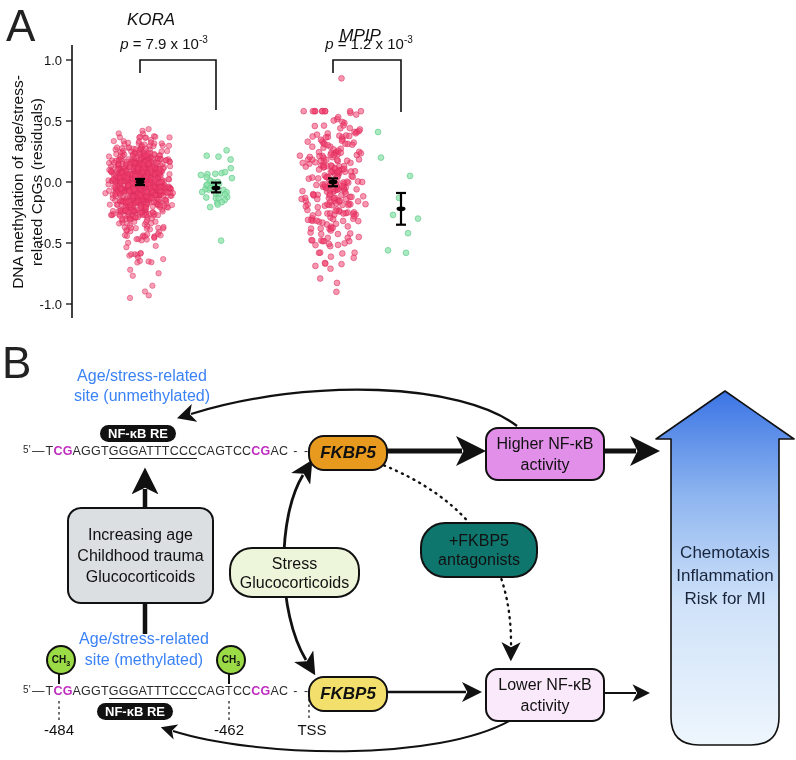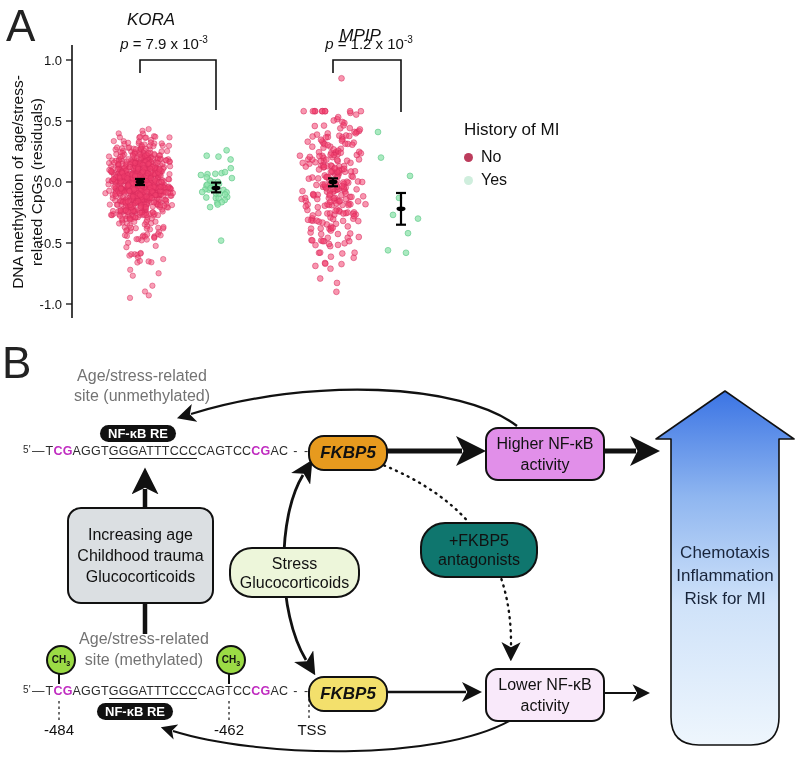--- a/index.html
+++ b/index.html
@@ -14,21 +14,21 @@
   .pval{position:absolute;transform:translateX(-50%);font-size:15px;color:#111;white-space:nowrap;}
   .pval sup{font-size:10px;}
   .legend{position:absolute;left:464px;top:120px;}
   .legend-title{font-size:17px;color:#111;margin-bottom:8px;}
   .legend-row{display:flex;align-items:center;gap:8px;margin-top:5px;font-size:16px;}
   .ldot{width:9px;height:9px;border-radius:50%;display:inline-block;}
   
   #svgB{position:absolute;left:0;top:0;pointer-events:none;}
   .bbox{position:absolute;border:2px solid #111;display:flex;flex-direction:column;
         align-items:center;justify-content:center;text-align:center;color:#111;background:#eee;z-index:3;}
-  .caption{position:absolute;text-align:center;font-size:16px;line-height:19.5px;color:#737373;z-index:3;}
+  .caption{position:absolute;text-align:center;font-size:16px;line-height:19.5px;color:#3b82f6;z-index:3;}
   .badge{position:absolute;background:#111;color:#fff;font-size:13px;font-weight:700;
          padding:1px 8px;border-radius:10px;z-index:4;white-space:nowrap;}
   .seq{position:absolute;font-size:12.5px;letter-spacing:0.2px;color:#2b2b2b;white-space:nowrap;z-index:3;}
   .seq .hl{color:var(--hl,#c02cc0);font-weight:700;}
   .seq .ul{border-bottom:1.5px solid #222;}
   .seq .seq5{font-size:10px;vertical-align:2px;}
   .seq .seqdash{margin:0 1px;}
   .seq .seqtrail{letter-spacing:1.5px;}
   .ch3{position:absolute;width:26px;height:26px;border-radius:50%;border:2px solid #111;
        display:flex;align-items:center;justify-content:center;font-size:10px;font-weight:700;z-index:4;}
@@ -1216,31 +1216,20 @@
         <path d="M 333,73 L 333,60 L 401,60 L 401,112" fill="none" stroke="#111" stroke-width="1.6"></path>
       </g>
     </svg>
 
   <div class="gtitle" style="left:151px;top:10px;">KORA</div>
   <div class="gtitle" style="left:360px;top:10px;margin-top:16px;">MPIP</div>
 
   <div class="pval" style="left:164px;top:34px;"><i>p</i><span> = 7.9 x 10</span><sup>-3</sup></div>
   <div class="pval" style="left:369px;top:34px;"><i>p</i><span> = 1.2 x 10</span><sup>-3</sup></div>
 
-  <div class="legend">
-    <div class="legend-title">History of MI</div>
-    <div class="legend-row">
-      <span class="ldot" style="background: rgb(188, 60, 92);"></span>
-      <span>No</span>
-    </div>
-    <div class="legend-row">
-      <span class="ldot" style="background: rgb(207, 238, 221);"></span>
-      <span>Yes</span>
-    </div>
-  </div>
 
   <div class="panel-label" style="left:2px;top:341px;">B</div>
 
   <svg id="svgB" width="796" height="760">
     <defs>
       <linearGradient id="gradRisk" x1="0" y1="0" x2="0" y2="1">
         <stop id="gr0" offset="0" stop-color="#3b74e4"></stop>
         <stop offset="0.3" stop-color="#8fb6f0"></stop>
         <stop offset="0.6" stop-color="#cfe2f9"></stop>
         <stop id="gr3" offset="1" stop-color="#eef6fd"></stop>

